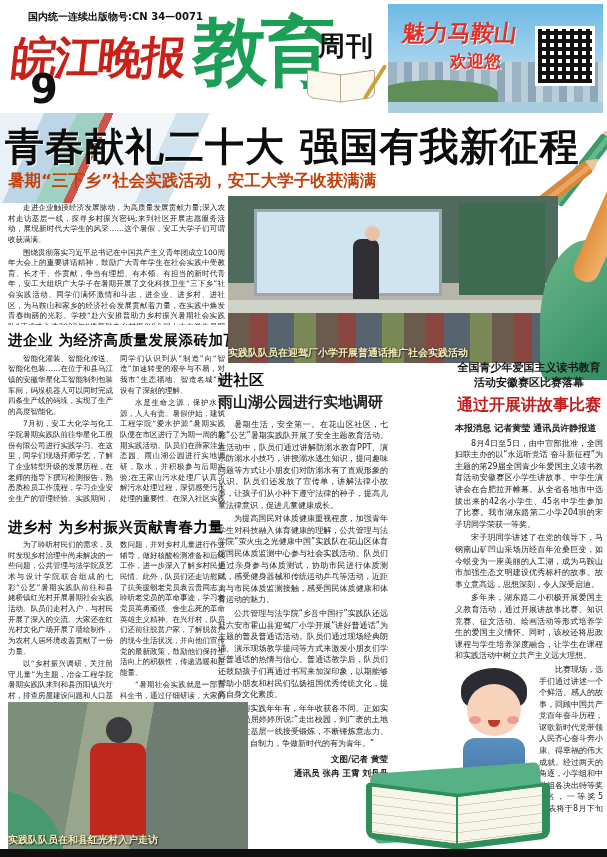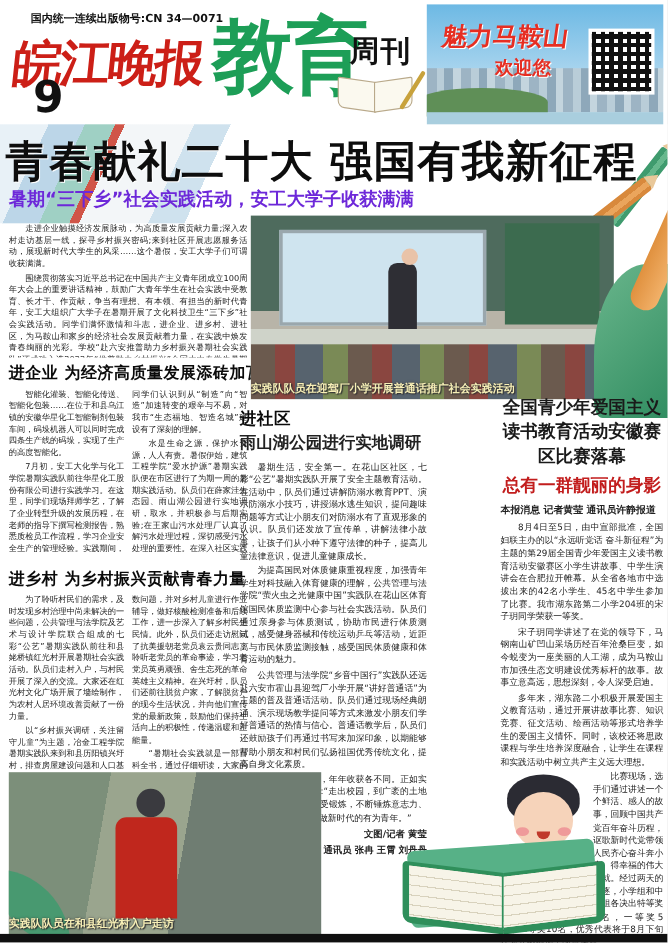--- a/index.html
+++ b/index.html
@@ -32,21 +32,21 @@
               text-shadow:1px 1px 0 #fff;}
   .qr{position:absolute;right:8px;top:22px;width:54px;height:54px;background:#fff;padding:3px;}
   .qr-inner{width:100%;height:100%;
      background-image:repeating-linear-gradient(0deg,#111 0 4px,transparent 4px 8px),
                       repeating-linear-gradient(90deg,#111 0 4px,#fff 4px 8px);}
   
   .head-band{position:absolute;left:0;top:113px;width:607px;height:90px;
      background:linear-gradient(115deg,#e8f1f7 0 40px,#bcd6e8 40px 70px,#9fd0c4 70px 95px,#d05548 95px 103px,#f3f6f8 103px 160px,#cfe2ee 160px 190px,#ffffff 190px 100%);}
   .headline{position:absolute;left:5px;top:120px;width:600px;font-size:39px;font-weight:bold;color:#0d0d0d;
             letter-spacing:1px;white-space:nowrap;text-shadow:1px 1px 0 #fff;}
-  .subheadline{position:absolute;left:8px;top:170px;font-size:16.5px;font-weight:bold;color:#6d28d9;}
+  .subheadline{position:absolute;left:8px;top:170px;font-size:16.5px;font-weight:bold;color:#c2410c;}
   .pencil{position:absolute;width:14px;height:84px;border-radius:3px;}
   .pencil .tip{position:absolute;left:0;top:-12px;width:0;height:0;border-left:7px solid transparent;border-right:7px solid transparent;border-bottom:12px solid #e9c89a;}
   .pencil.p1{right:18px;top:128px;transform:rotate(38deg);background:linear-gradient(90deg,#3f9b6e 0 5px,#67b88d 5px 10px,#3f9b6e 10px);}
   .pencil.p2{right:44px;top:150px;transform:rotate(52deg);background:linear-gradient(90deg,#d8893c 0 5px,#eaa55c 5px 10px,#d8893c 10px);}
   
   .body-txt p{margin:0 0 2px;text-indent:2em;text-align:justify;}
   .left-col{position:absolute;left:8px;top:203px;width:217px;font-size:7.5px;line-height:1.42;color:#222;}
   .intro{height:122px;overflow:hidden;}
   .sec-head{font-size:14.5px;font-weight:bold;color:#0a0a0a;margin:5px 0 3px;letter-spacing:0.5px;white-space:nowrap;}
   .two-col{column-count:2;column-gap:7px;column-fill:auto;overflow:hidden;}
@@ -69,34 +69,34 @@
   .ribbon{position:absolute;right:-22px;top:118px;width:26px;height:170px;transform:rotate(24deg);
       background:linear-gradient(90deg,#e0913f,#f2b169);border-radius:12px;}
   
   .mid-col{position:absolute;left:218px;top:370px;width:170px;font-size:8px;line-height:1.45;color:#222;}
   .mid-col .sec-head{font-size:15px;margin:0;}
   .mid-col .sec-title{font-size:15px;font-weight:bold;margin:0 0 5px;}
   .wrap-left{margin-left:52px;}
   .credits{margin-top:4px;text-align:right;font-weight:bold;font-size:8.5px;line-height:1.6;}
   
   .right-col{position:absolute;left:455px;top:360px;width:148px;font-size:8px;line-height:1.45;color:#222;}
-  .kicker{font-size:16px;font-weight:bold;color:#1a1a1a;text-align:center;line-height:1.4;margin:0 0 4px;font-family:Liberation Mono, monospace;}
+  .kicker{font-size:11px;font-weight:bold;color:#1a1a1a;text-align:center;line-height:1.4;margin:0 0 4px;}
   .award-title{font-size:16px;font-weight:bold;color:#c21d1d;text-align:center;line-height:1.3;margin:0 0 6px;}
   .byline{font-size:9px;font-weight:bold;text-align:justify;margin:0 0 3px;}
   .boy{float:left;width:78px;height:130px;margin:4px 6px 0 0;position:relative;shape-outside:inset(0);}
   .boy .hair{position:absolute;left:6px;top:0;width:66px;height:44px;border-radius:50% 50% 40% 40%;background:#2b2b33;}
   .boy .face{position:absolute;left:12px;top:16px;width:54px;height:52px;border-radius:50%;background:#f6d3ba;}
   .boy .blush{position:absolute;top:48px;width:12px;height:8px;border-radius:50%;background:#ef9a9a;}
   .boy .blush.bl{left:14px;} .boy .blush.br{left:52px;}
   .boy .mouth{position:absolute;left:33px;top:52px;width:12px;height:7px;border-radius:0 0 12px 12px;background:#c0392b;}
   .boy .shirt{position:absolute;left:8px;top:70px;width:62px;height:60px;border-radius:12px 12px 0 0;
       background:linear-gradient(#5a8fc0,#41709d);}
   
   .bottom-photo{position:absolute;left:8px;top:702px;width:240px;height:148px;overflow:hidden;
-      background:linear-gradient(100deg,#7c8f7a 0 30%,#9aa58e 30% 55%,#6f7d72 55% 100%);padding-left:44px;}
+      background:linear-gradient(100deg,#7c8f7a 0 30%,#9aa58e 30% 55%,#6f7d72 55% 100%);}
   .bottom-photo .vest{position:absolute;left:34%;top:28%;width:56px;height:92px;background:#c0271d;border-radius:10px 10px 0 0;}
   .bottom-photo .vhead{position:absolute;left:41%;top:10%;width:26px;height:26px;border-radius:50%;background:#3a3a3f;}
   .bottom-photo .leaf{position:absolute;left:-14px;bottom:-10px;width:70px;height:70px;border-radius:0 70px 0 70px;background:#3f9b6e;opacity:.85;}
   
   .book-big{position:absolute;left:362px;top:762px;width:190px;height:90px;}
   .book-big .back{position:absolute;left:10px;top:6px;width:170px;height:70px;background:#57b187;transform:rotate(-4deg);border-radius:6px;}
   .book-big .cover-l{position:absolute;left:4px;top:26px;width:92px;height:56px;background:#2f8f5b;transform:skewY(7deg);border-radius:4px 0 0 8px;}
   .book-big .cover-r{position:absolute;left:96px;top:26px;width:92px;height:56px;background:#2f8f5b;transform:skewY(-7deg);border-radius:0 4px 8px 0;}
   .book-big .page-l{position:absolute;left:10px;top:30px;width:84px;height:46px;background:#f7f4e8;transform:skewY(7deg);
       background-image:repeating-linear-gradient(#f7f4e8 0 8px,#d8d2bd 8px 9px);}
@@ -189,21 +189,21 @@
     <p class="wrap-left">暑期实践年年有，年年收获各不同。正如实践队成员屈婷婷所说:“走出校园，到广袤的土地中去，在基层一线接受锻炼，不断锤炼意志力、坚忍力、自制力，争做新时代的有为青年。”</p>
     <div class="credits wrap-left">
       <div>文图/记者 黄莹</div>
       <div>通讯员 张冉 王霄 刘丹丹</div>
     </div>
   </div>
 
   <div class="right-col body-txt">
     <div class="kicker">全国青少年爱国主义读书教育活动安徽赛区比赛落幕</div>
     <div class="award-title">
-      <div>总有一群靓丽的身影</div>
+      <div>通过开展讲故事比赛</div>
     </div>
     <div class="byline">本报消息 记者黄莹 通讯员许静报道</div>
     <p>8月4日至5日，由中宣部批准，全国妇联主办的以“永远听党话 奋斗新征程”为主题的第29届全国青少年爱国主义读书教育活动安徽赛区小学生讲故事、中学生演讲会在合肥拉开帷幕。从全省各地市中选拔出来的42名小学生、45名中学生参加了比赛。我市湖东路第二小学204班的宋子玥同学荣获一等奖。</p>
     <p>宋子玥同学讲述了在党的领导下，马钢南山矿凹山采场历经百年沧桑巨变，如今蜕变为一座美丽的人工湖，成为马鞍山市加强生态文明建设优秀标杆的故事。故事立意高远，思想深刻，令人深受启迪。</p>
     <p>多年来，湖东路二小积极开展爱国主义教育活动，通过开展讲故事比赛、知识竞赛、征文活动、绘画活动等形式培养学生的爱国主义情怀。同时，该校还将思政课程与学生培养深度融合，让学生在课程和实践活动中树立共产主义远大理想。</p>
     <div class="boy">
       <div class="hair"></div>
       <div class="face"></div>
       <div class="blush bl"></div>
       <div class="blush br"></div>

